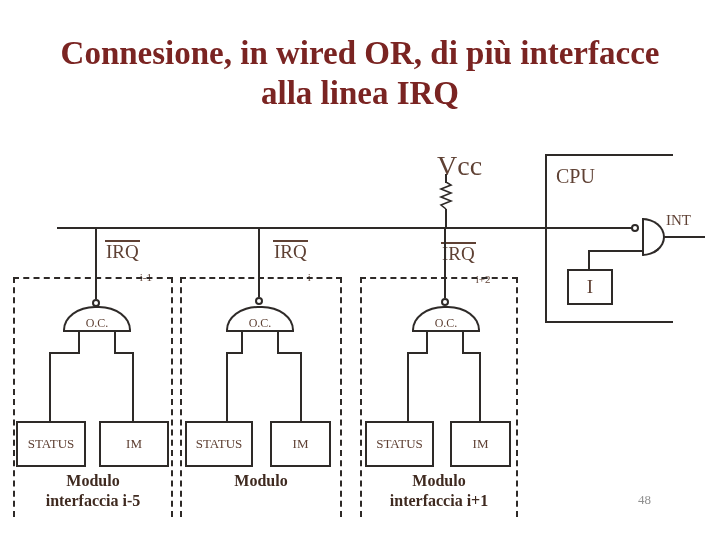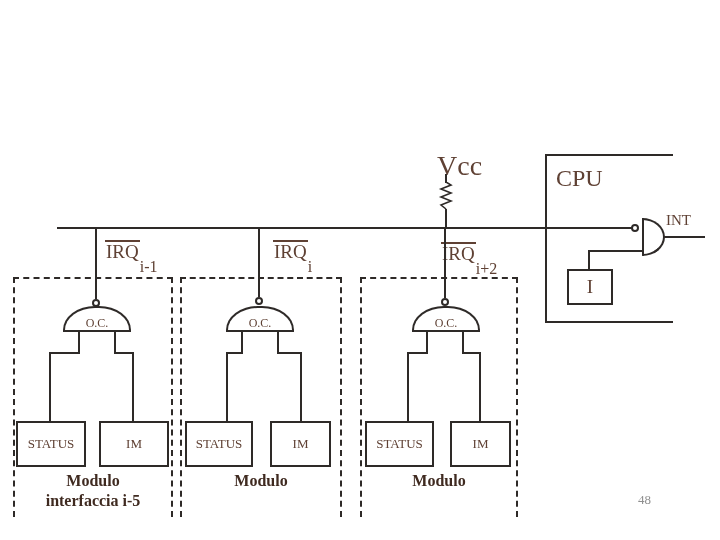--- a/index.html
+++ b/index.html
@@ -22,35 +22,35 @@
   
   .bus{left:57px;top:227px;width:578px;}
   .vcc-label{left:437px;top:150px;font-size:28px;}
   .vcc-wire-top{left:445px;top:174px;height:9px;}
   .resistor{position:absolute;left:438px;top:182px;color:var(--line,#2e2a28);}
   .vcc-wire-bottom{left:445px;top:209px;height:19px;}
   
   .cpu-left{left:545px;top:155px;height:168px;}
   .cpu-top{left:545px;top:154px;width:128px;}
   .cpu-bottom{left:545px;top:321px;width:128px;}
-  .cpu-label{left:556px;top:165px;font-size:24px;font-family:Liberation Serif, serif;}
+  .cpu-label{left:556px;top:165px;font-size:20px;font-family:Liberation Serif, serif;}
   .ibox{left:567px;top:269px;width:46px;height:36px;font-size:19px;line-height:32px;}
   .iwire-v{left:588px;top:250px;height:19px;}
   .iwire-h{left:588px;top:250px;width:56px;}
   .gate-body{position:absolute;left:642px;top:218px;width:19px;height:34px;background:#fff;
              border:2px solid var(--line,#2e2a28);border-radius:0 100% 100% 0 / 0 50% 50% 0;}
   .bubble{position:absolute;box-sizing:border-box;width:8px;height:8px;background:#fff;
           border:2px solid var(--line,#2e2a28);border-radius:50%;}
   .gate-bubble{left:631px;top:224px;}
   .int-wire{left:663px;top:236px;width:42px;}
   .int-label{left:666px;top:212px;font-size:15px;}
   
   .irq{position:absolute;color:var(--label-text,#5f4134);font-size:19px;white-space:nowrap;}
   .irq-base{display:inline-block;border-top:2px solid currentColor;line-height:20px;padding:0 1px;}
-  .irq-sub{font-size:16px;position:relative;top:14px;}
+  .irq-sub{font-size:11px;position:relative;top:23px;}
   .irq1{left:105px;top:240px;}
   .irq2{left:273px;top:240px;}
   .irq3{left:441px;top:242px;}
   
   .dome{position:absolute;box-sizing:border-box;width:68px;height:26px;background:#fff;
         border:2px solid var(--line,#2e2a28);border-bottom:none;
         border-radius:32px 32px 0 0 / 24px 24px 0 0;
         text-align:center;font-size:12px;line-height:30px;color:var(--label-text,#5f4134);}
   .dome-base{height:2px;}
   
@@ -87,20 +87,24 @@
   .caption{position:absolute;top:471px;text-align:center;font-weight:bold;font-size:16px;
            line-height:20px;color:var(--caption-text,#3f2a20);}
   
   .page-num{position:absolute;left:638px;top:492px;font-size:13px;color:var(--page-number,#8f8f8f);}
 </style>
 </head>
 <body>
 
 <div class="slide">
 
+  <div class="title">
+    <div>Connesione, in wired OR, di più interfacce</div>
+    <div>alla linea IRQ</div>
+  </div>
 
   <div class="hline bus"></div>
 
   <div class="lbl vcc-label">Vcc</div>
   <div class="vline vcc-wire-top"></div>
   <span class="resistor">
     <svg width="16" height="28" viewBox="0 0 16 28">
       <polyline points="8,0 13,3 3,7 13,11 3,15 13,19 3,23 8,27" fill="none" stroke="currentColor" stroke-width="1.6"></polyline>
     </svg>
   </span>
@@ -165,17 +169,18 @@
   <div class="vline m3-leg-l"></div>
   <div class="vline m3-leg-r"></div>
   <div class="hline m3-step-l"></div>
   <div class="hline m3-step-r"></div>
   <div class="vline m3-out-l"></div>
   <div class="vline m3-out-r"></div>
   <div class="box m3-status">STATUS</div>
   <div class="box m3-im">IM</div>
   <div class="caption m3-caption">
     <div>Modulo</div>
+    <div>interfaccia i+1</div>
   </div>
 
   <div class="page-num">48</div>
 
 </div>
 
 </body></html>

